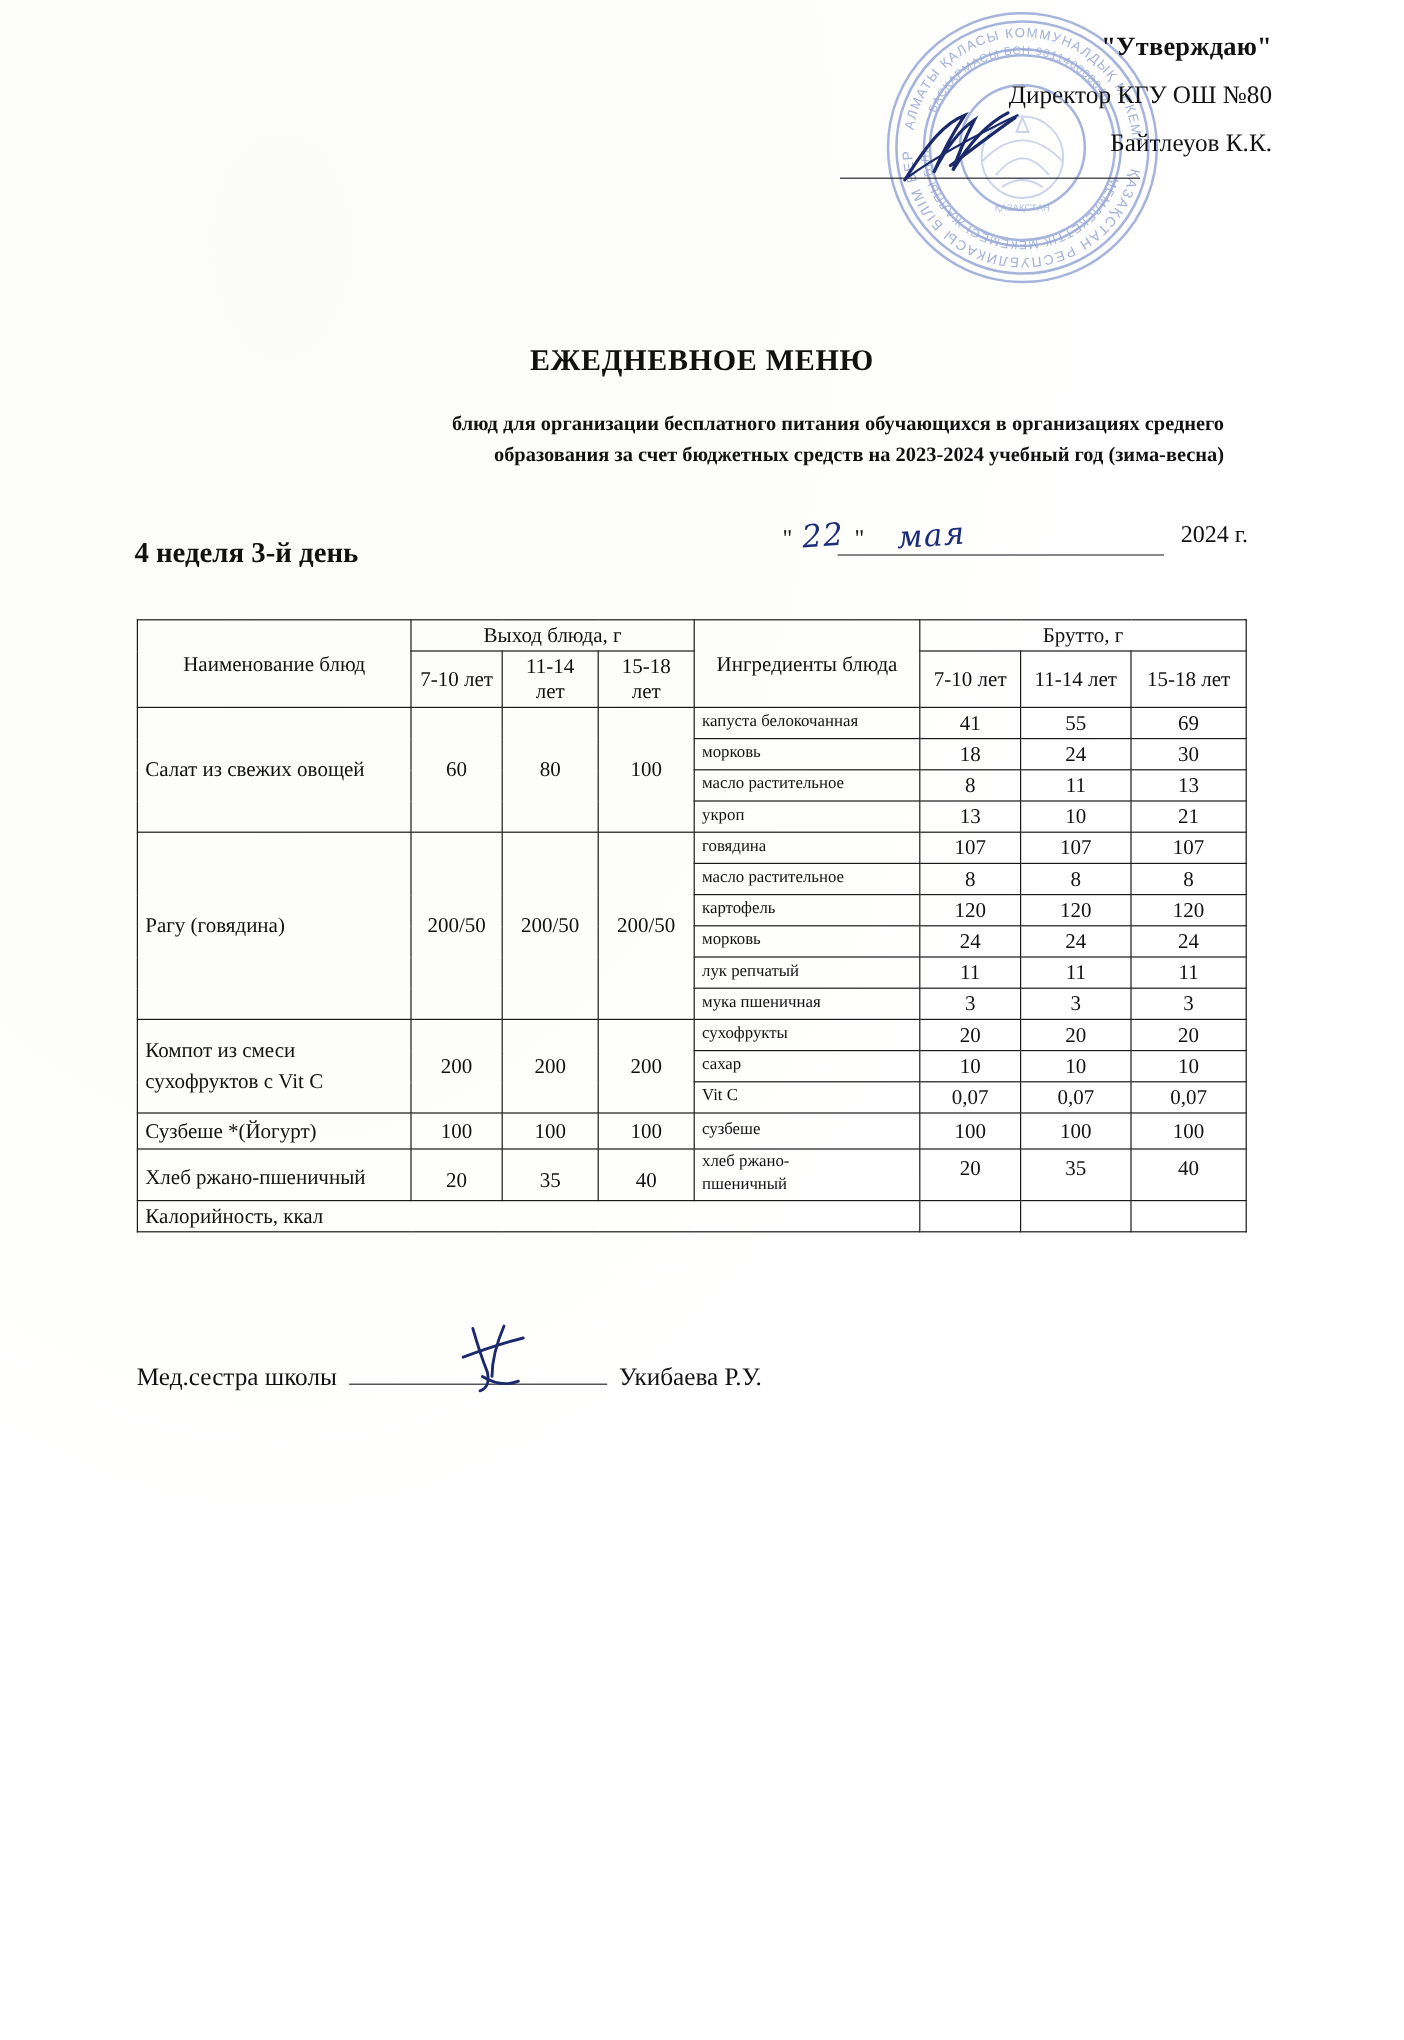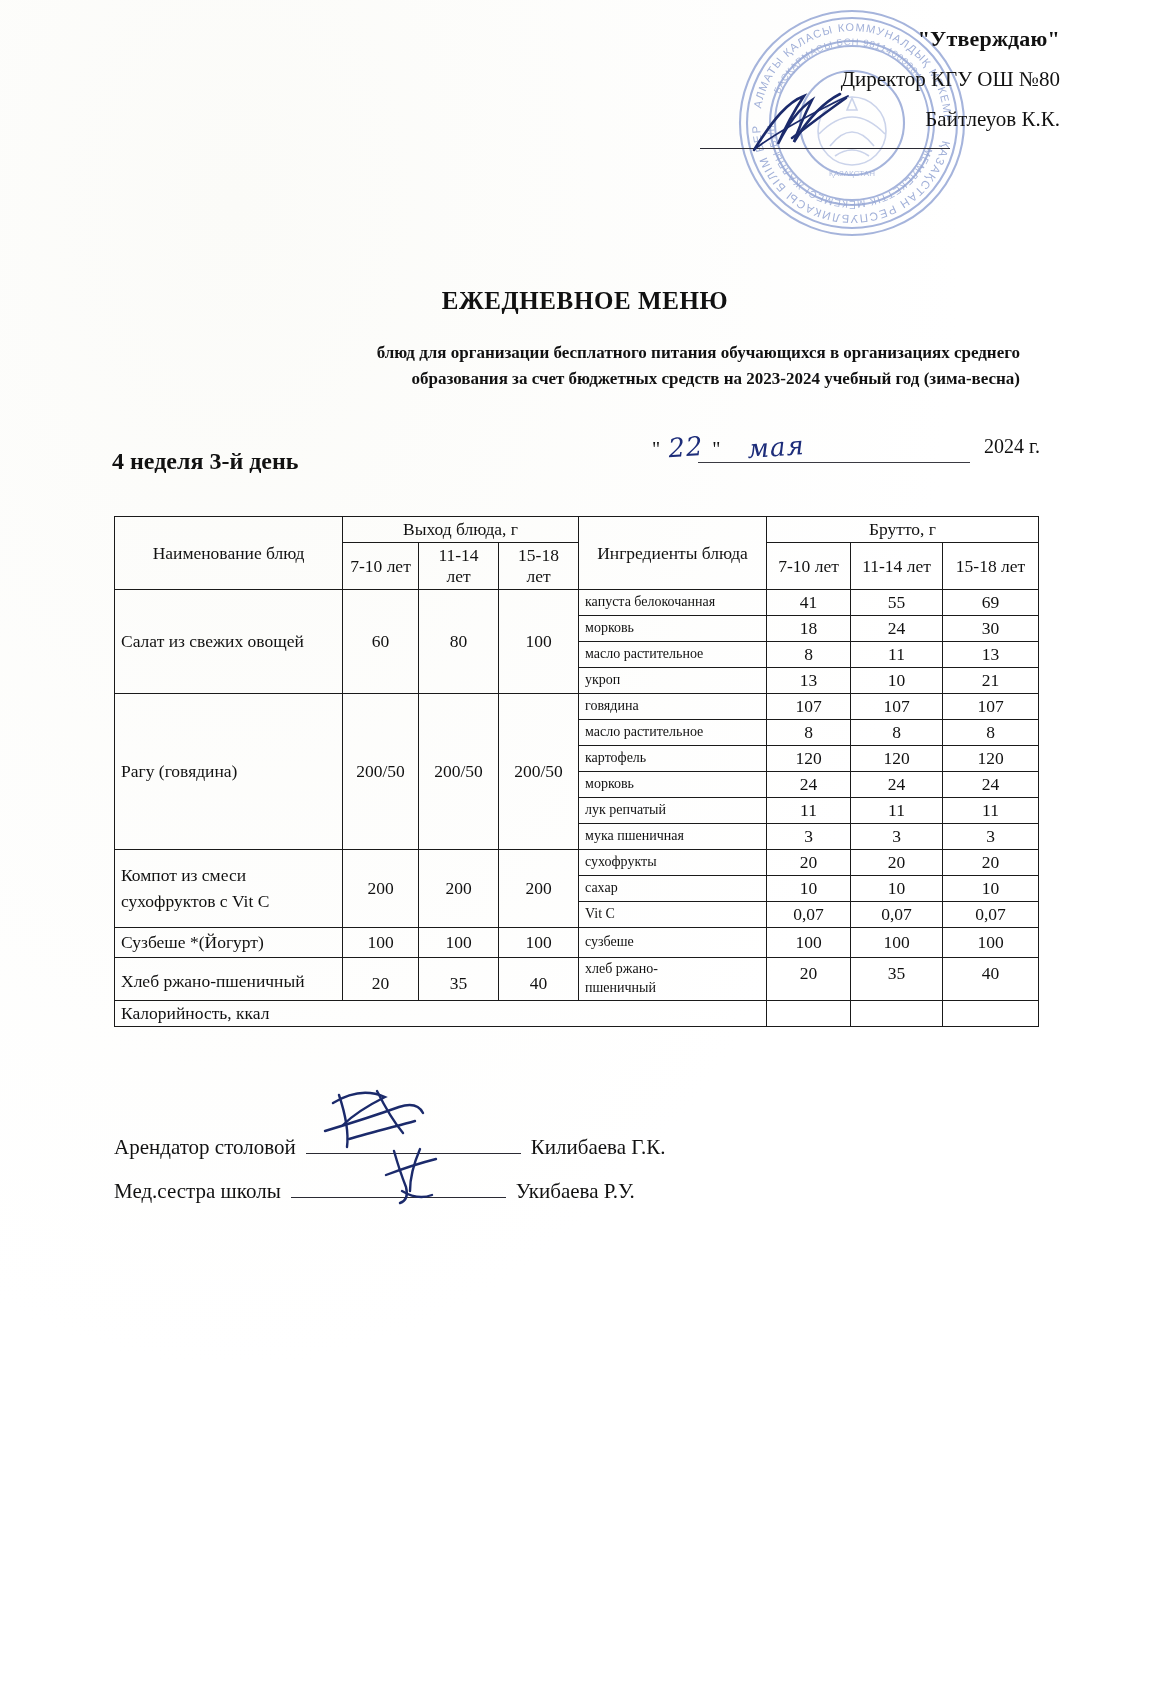--- a/index.html
+++ b/index.html
@@ -476,34 +476,20 @@
         <td colspan="5">Калорийность, ккал</td>
         <td class="num"></td>
         <td class="num"></td>
         <td class="num"></td>
       </tr>
     </tbody>
   </table>
 
   <div class="footer">
     <div class="frow">
-      <svg class="sig-a" viewBox="0 0 125 72" aria-hidden="true">
-        <g fill="none" stroke="#1b2a6b" stroke-width="2.4" stroke-linecap="round">
-          <path d="M14 16 C 30 6, 48 2, 66 10 C 50 18, 36 26, 24 38"></path>
-          <path d="M20 8 C 26 26, 30 44, 28 60"></path>
-          <path d="M6 44 C 26 38, 52 30, 80 20 C 92 16, 100 18, 104 26"></path>
-          <path d="M58 4 C 66 20, 74 34, 84 46"></path>
-          <path d="M30 52 C 50 46, 74 40, 96 34"></path>
-        </g>
-      </svg>
-      <span class="lbl">Арендатор столовой</span>
-      <span class="rule"></span>
-      <span class="who">Килибаева Г.К.</span>
-    </div>
-    <div class="frow">
       <svg class="sig-b" viewBox="0 0 80 62" aria-hidden="true">
         <g fill="none" stroke="#1b2a6b" stroke-width="2.4" stroke-linecap="round">
           <path d="M18 6 C 22 20, 26 32, 30 42 C 32 50, 30 56, 24 58"></path>
           <path d="M44 4 C 38 18, 34 32, 34 46"></path>
           <path d="M10 30 C 26 24, 44 18, 60 14"></path>
           <path d="M26 46 C 36 52, 46 54, 56 50"></path>
         </g>
       </svg>
       <span class="lbl">Мед.сестра школы</span>
       <span class="rule"></span>

